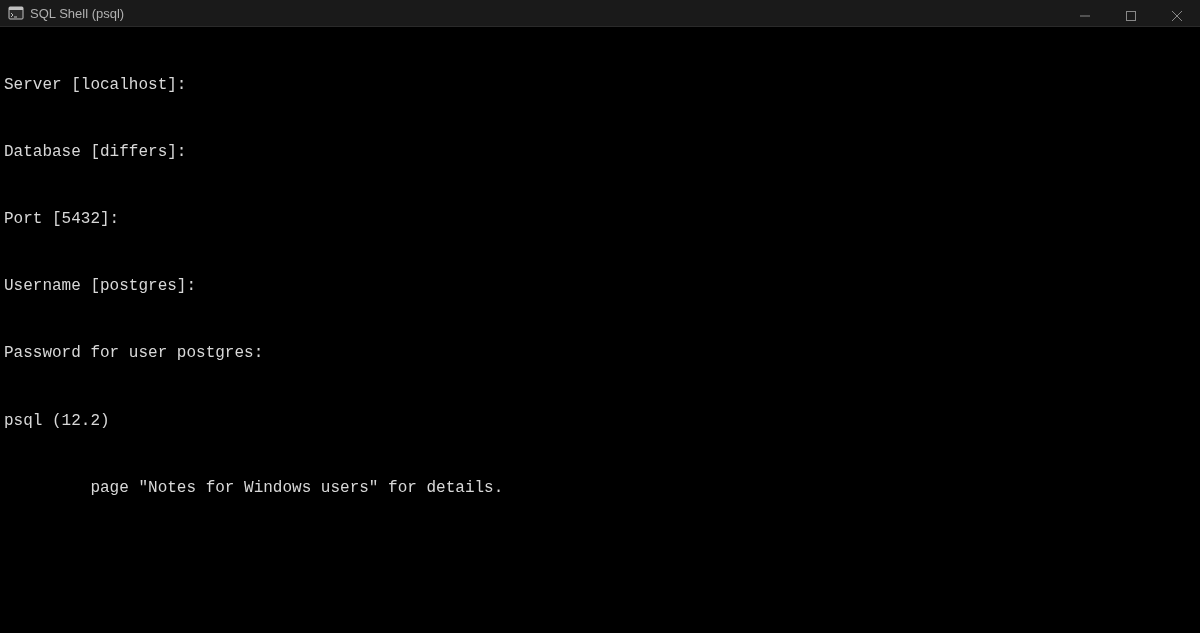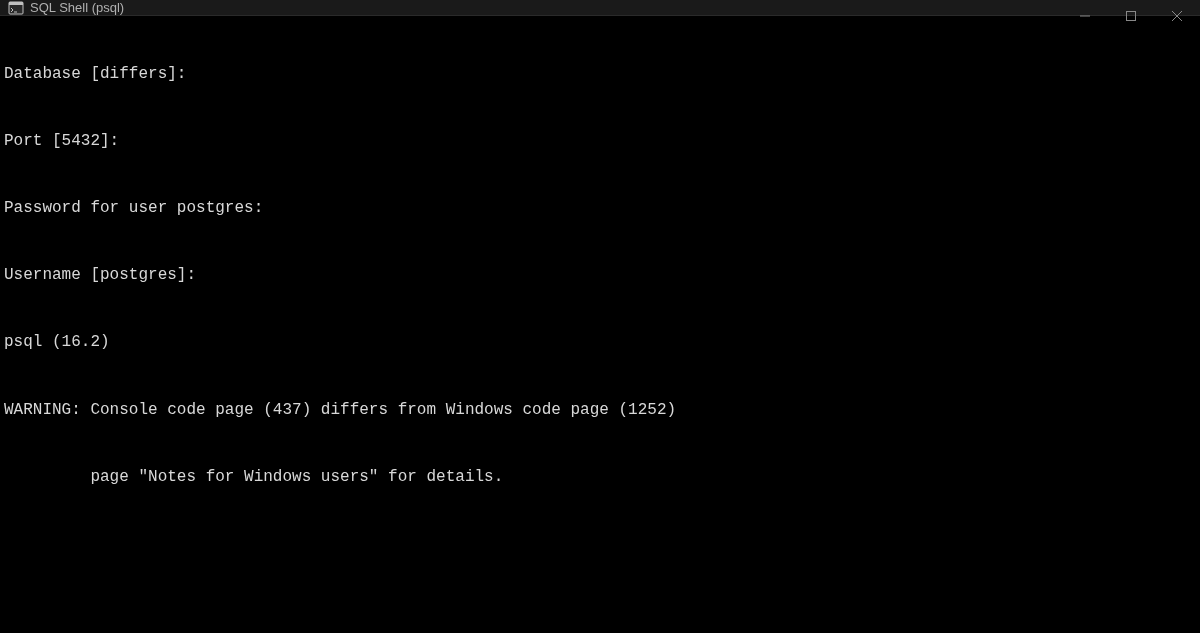--- a/index.html
+++ b/index.html
@@ -8,21 +8,21 @@
       box-sizing: border-box;
     }
     body {
       width: 1200px;
       height: 633px;
       background: #000000;
       font-family: Consolas, 'Courier New', monospace;
       overflow: hidden;
     }
     .titlebar {
-      height: 16px;
+      height: 27px;
       background: #1a1a1a;
       display: flex;
       align-items: center;
       justify-content: space-between;
       padding-left: 8px;
       border-bottom: 1px solid #2a2a2a;
     }
     .titlebar-left {
       display: flex;
       align-items: center;
@@ -99,23 +99,23 @@
     <div class="window-control close">
       <svg width="10" height="10" viewBox="0 0 10 10">
         <line x1="0" y1="0" x2="10" y2="10" stroke="currentColor" stroke-width="1"></line>
         <line x1="10" y1="0" x2="0" y2="10" stroke="currentColor" stroke-width="1"></line>
       </svg>
     </div>
   </div>
 </div>
 
 <div class="terminal">
+  <span class="terminal-line">Server [localhost]:</span>
   <span class="terminal-line">Database [differs]:</span>
   <span class="terminal-line">Port [5432]:</span>
+  <span class="terminal-line">Username [postgres]:</span>
   <span class="terminal-line">Password for user postgres:</span>
-  <span class="terminal-line">Username [postgres]:</span>
-  <span class="terminal-line">psql (16.2)</span>
-  <span class="terminal-line">WARNING: Console code page (437) differs from Windows code page (1252)</span>
+  <span class="terminal-line">psql (12.2)</span>
   <span class="terminal-line">         page "Notes for Windows users" for details.</span>
   
   <span class="terminal-line"></span>
   
 </div>
 
 </body></html>

